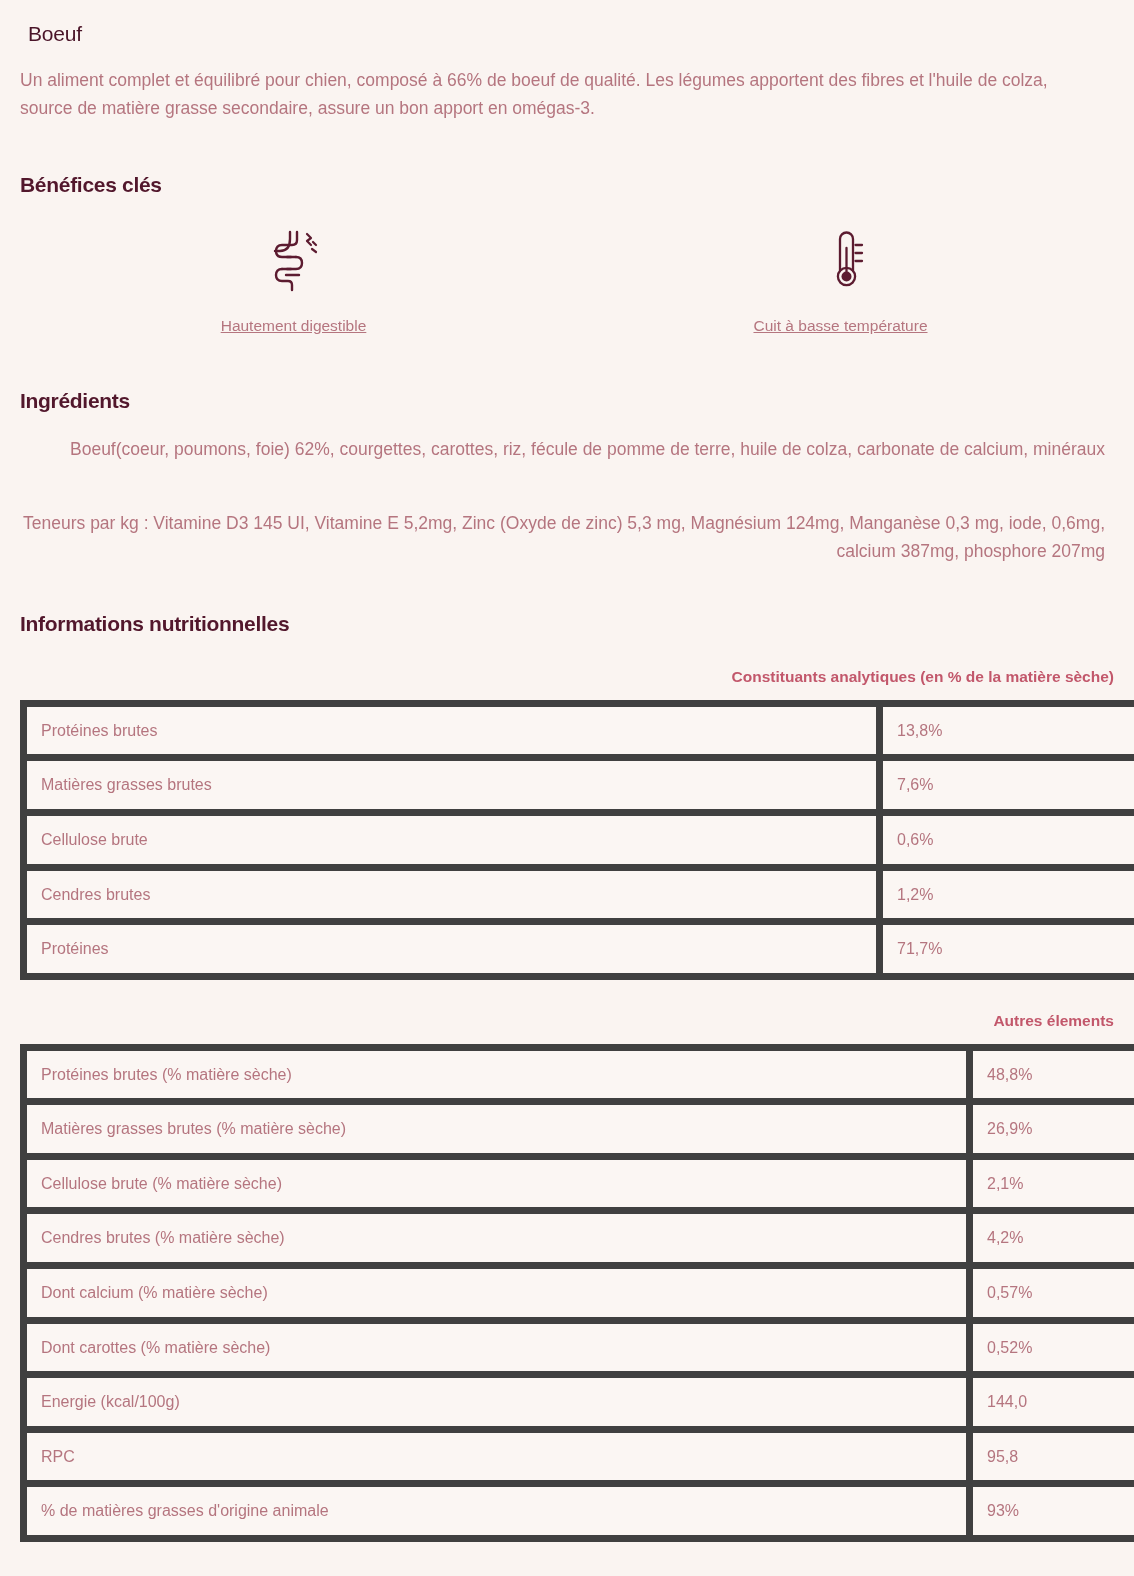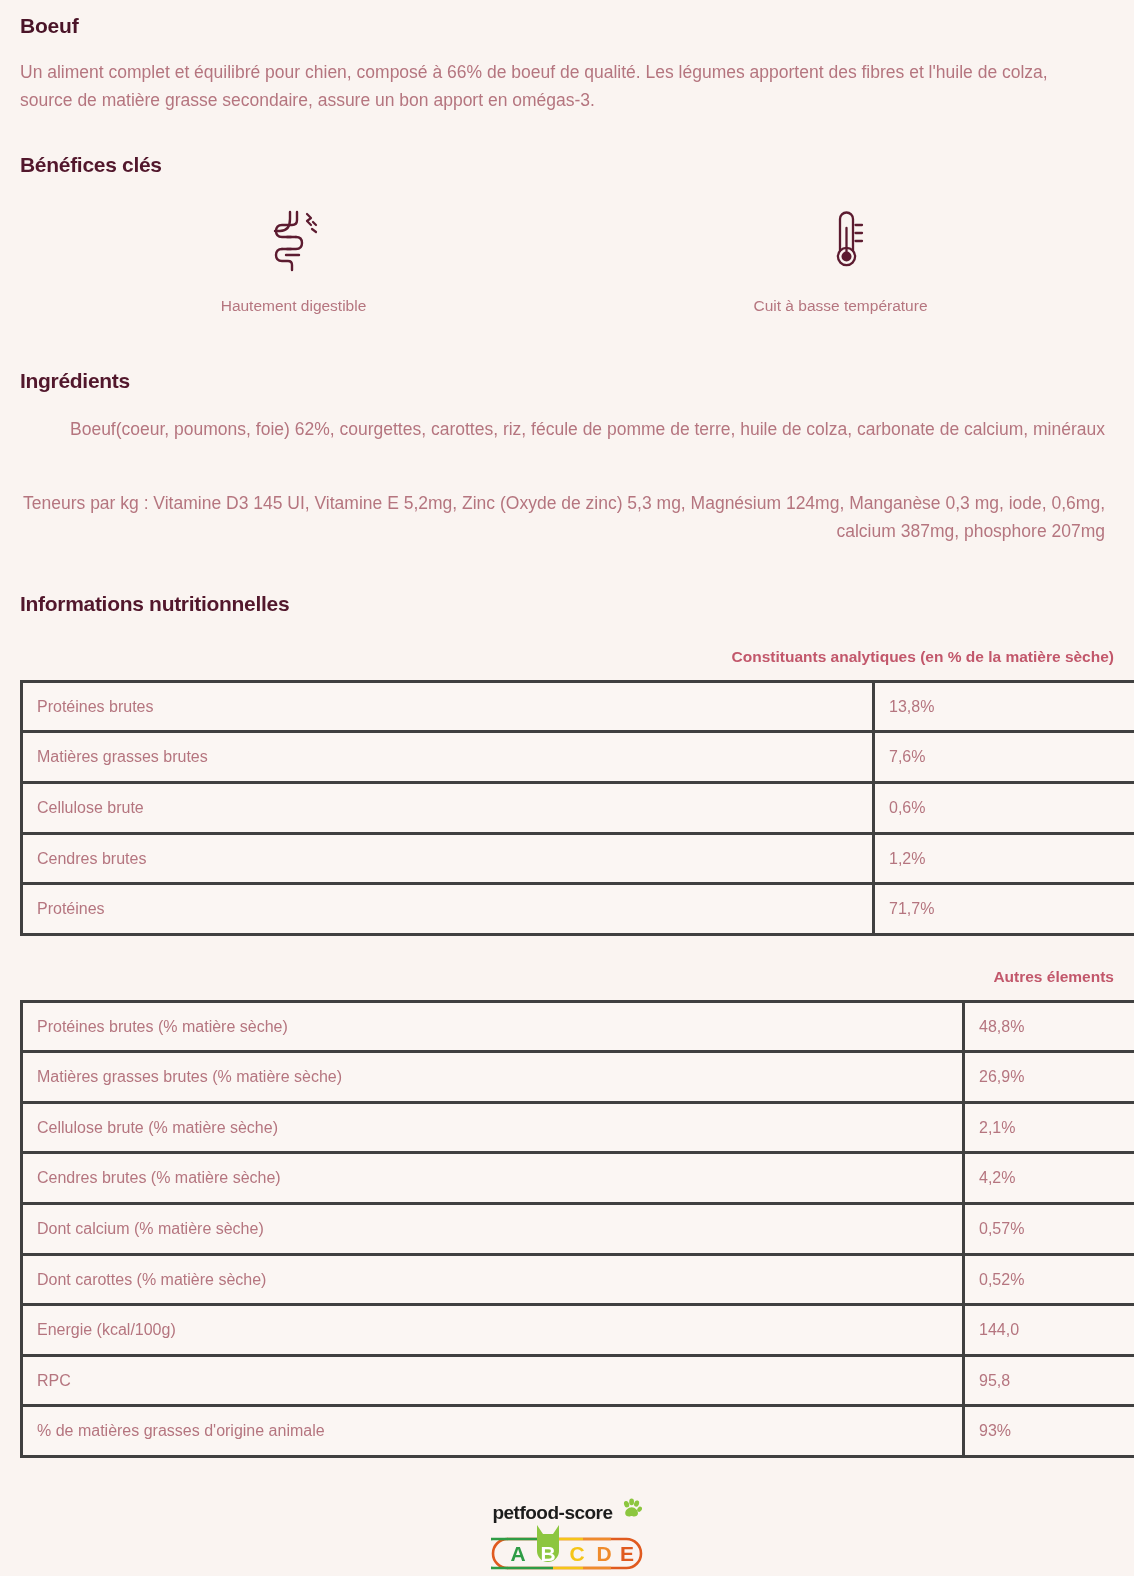--- a/index.html
+++ b/index.html
@@ -17,60 +17,61 @@
   .page {
     width: 1134px;
     box-sizing: border-box;
     padding: 0 20px 0 20px;
     position: relative;
   }
 
   
   .product-title {
     font-size: 21px;
-    font-weight: bold;
+    font-weight: normal;
     color: #4a1428;
     letter-spacing: -0.2px;
-    margin: 0;
+    margin: 8px;
     padding-top: 14px;
   }
   .intro {
     font-size: 17.5px;
     line-height: 1.62;
     color: #b5757f;
     margin: 20px 0 0 0;
     max-width: 1050px;
     font-weight: 400;
   }
   h2.section-heading {
     font-size: 21px;
     font-weight: bold;
     color: #52172c;
     margin: 0;
     letter-spacing: -0.3px;
   }
-  .sec-benefits { margin-top: 38px; }
+  .sec-benefits { margin-top: 50px; }
   .sec-ingredients { margin-top: 50px; }
   .sec-additives { margin-top: 46px; }
   .sec-nutrition { margin-top: 46px; }
 
   .body-text {
     font-size: 17.5px;
     line-height: 1.62;
     color: #b5757f;
     margin: 22px 0 0 0;
     max-width: 1085px;
     text-align: right;
   }
 
   
   .benefits-row {
     display: flex;
     margin-top: 26px;
     padding-bottom: 4px;
+    text-decoration: underline;
   }
   .benefit {
     flex: 1 1 0;
     display: flex;
     flex-direction: column;
     align-items: center;
     justify-content: flex-start;
   }
   .benefit-icon {
     height: 72px;
@@ -95,21 +96,21 @@
     margin-bottom: 14px;
   }
   table.nutri {
     border-collapse: collapse;
     width: 1089px;
     margin: 0 auto;
     table-layout: fixed;
     background: #fbf6f3;
   }
   table.nutri td {
-    border: 3px solid #404040;
+    border: 7px solid #404040;
     padding: 13px 12px 13px 14px;
     font-size: 16px;
     color: #b5757f;
     line-height: 1.35;
     background: #fbf6f3;
   }
   table.t1 td.lbl { width: 823px; }
   table.t1 td.val { width: 264px; }
   table.t2 td.lbl { width: 913px; }
   table.t2 td.val { width: 174px; }

